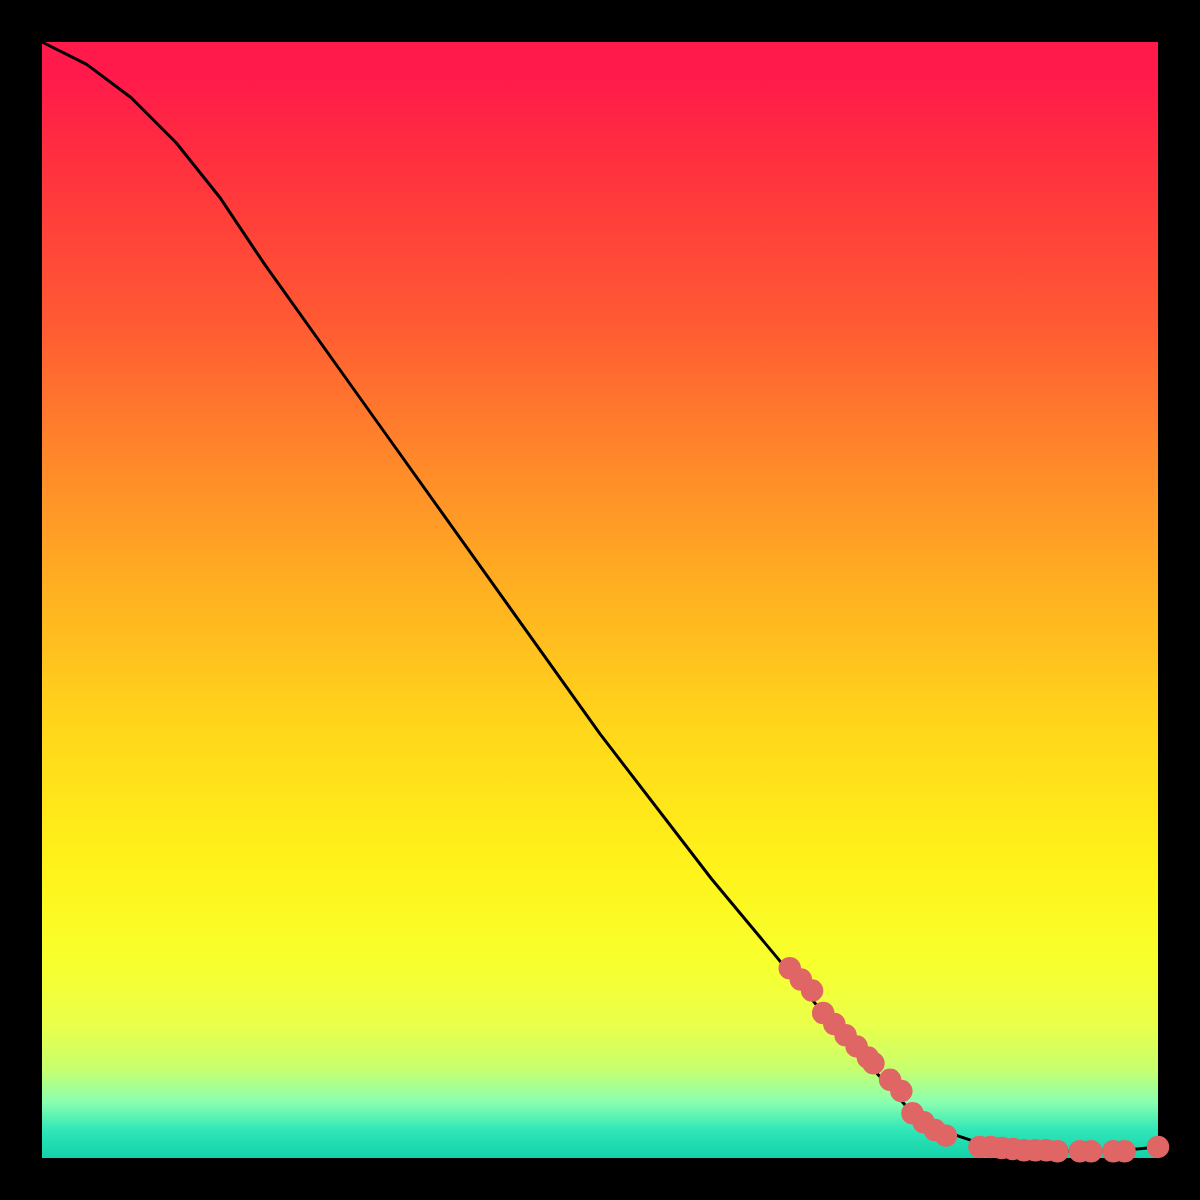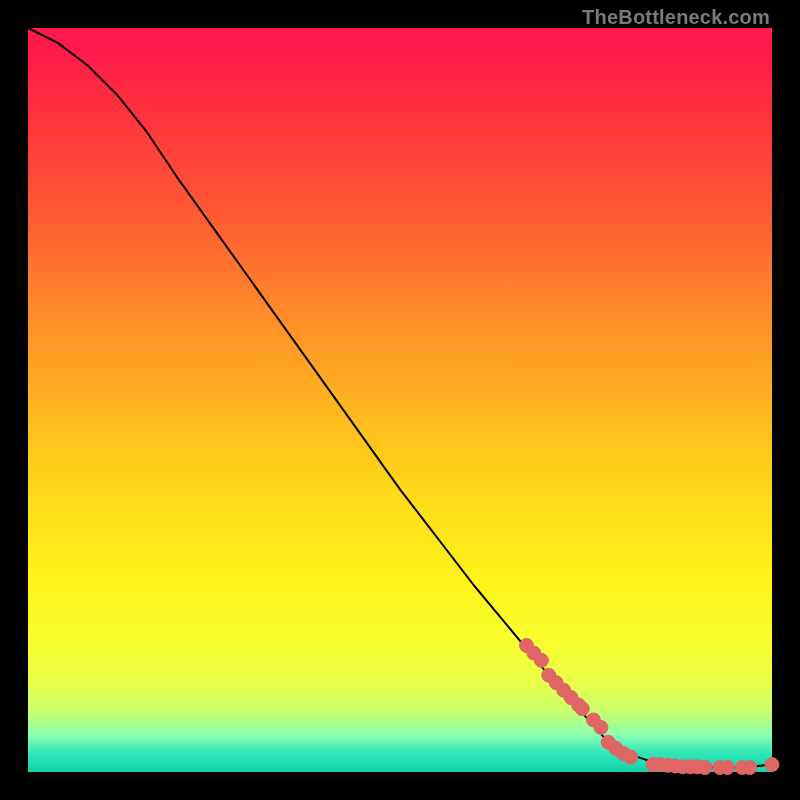--- a/index.html
+++ b/index.html
@@ -69,21 +69,20 @@
   }
   .dot {
     fill: #e06666;
     stroke: #e06666;
   }
 </style>
 </head>
 <body>
 
 <div class="stage">
-  <div class="watermark">TheBottleneck.com</div>
 
   <div class="plot">
     <svg class="curve" viewBox="0 0 744 744">
       <path id="curve-path" class="line-path" d="M0.0 0.0 L29.8 14.9 L59.5 37.2 L89.3 67.0 L119.0 104.2 L148.8 148.8 L223.2 253.0 L297.6 357.1 L372.0 461.3 L446.4 558.0 L520.8 647.3 L580.3 714.2 L610.1 729.1 L632.4 736.6 L654.7 738.8 L684.5 739.5 L714.2 739.5 L744.0 736.6"></path>
       <g id="dots-group">
           <circle cx="498.5" cy="617.5" r="7" class="dot"></circle>
           <circle cx="505.9" cy="625.0" r="7" class="dot"></circle>
           <circle cx="513.4" cy="632.4" r="7" class="dot"></circle>
           <circle cx="520.8" cy="647.3" r="7" class="dot"></circle>
           <circle cx="528.2" cy="654.7" r="7" class="dot"></circle>

